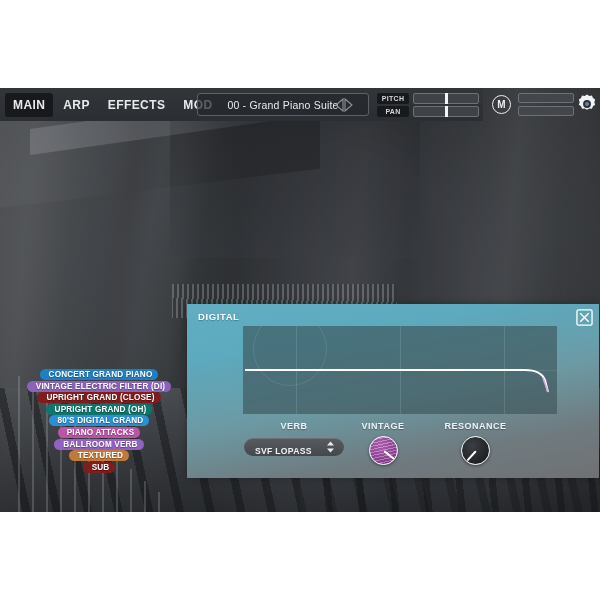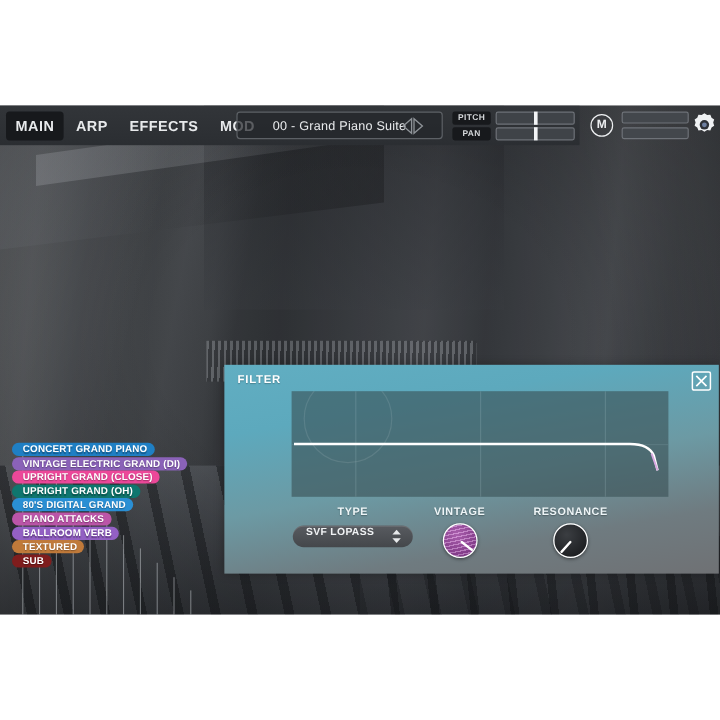--- a/index.html
+++ b/index.html
@@ -144,21 +144,21 @@
     background: #43474c; border: 1px solid #6e7278; border-radius: 2px;
   }
 
   .gear { position: absolute; left: 576px; top: 5px; width: 22px; height: 22px; }
 
   
   .labels {
     position: absolute; left: 10px; top: 281px;
     width: 178px;
   }
-  .lbl-row { height: 11.6px; display: flex; justify-content: flex-start; }
+  .lbl-row { height: 11.6px; display: flex; justify-content: center; }
   .lbl {
     height: 11px; line-height: 11px;
     padding: 0 6px 0 9px;
     border-radius: 6px;
     font-size: 8.2px; font-weight: bold; letter-spacing: 0.15px;
     color: #ffffff; white-space: nowrap;
     text-shadow: 0 1px 1px rgba(0,0,0,0.35);
   }
 
   .connectors { position: absolute; left: 0; top: 286px; width: 190px; height: 150px; }
@@ -200,21 +200,21 @@
   .fc-label {
     position: absolute; color: #eef5f7; font-size: 9px; font-weight: bold;
     letter-spacing: 0.5px; text-align: center;
     text-shadow: 0 1px 1px rgba(0,0,0,0.3);
   }
   .type-select {
     position: absolute; left: 57px; top: 134px;
     width: 100px; height: 18px;
     background: linear-gradient(180deg, #585b60, #44474b);
     border-radius: 9px;
-    display: flex; align-items: flex-start;
+    display: flex; align-items: flex-end;
     box-shadow: inset 0 1px 0 rgba(255,255,255,0.13);
   }
   .type-text {
     color: #f0f2f4; font-size: 8.6px; font-weight: bold;
     letter-spacing: 0.3px; margin-left: 11px;
   }
   .type-arrows { position: absolute; right: 9px; top: 3px; width: 9px; height: 12px; }
 
   
   .knob-wrap { position: absolute; text-align: center; }
@@ -312,24 +312,24 @@
         <line x1="145" y1="107" x2="145" y2="146"></line>
         <line x1="159" y1="118" x2="159" y2="146"></line>
       </g>
     </svg>
 
     <div class="labels">
       <div class="lbl-row">
         <div class="lbl" style="background:#1f7fc4">CONCERT GRAND PIANO</div>
       </div>
       <div class="lbl-row">
-        <div class="lbl" style="background:#8a62b8">VINTAGE ELECTRIC GRAND (DI)</div>
-      </div>
-      <div class="lbl-row">
-        <div class="lbl" style="background:#ec4899">UPRIGHT GRAND (CLOSE)</div>
+        <div class="lbl" style="background:#8a62b8">VINTAGE ELECTRIC FILTER (DI)</div>
+      </div>
+      <div class="lbl-row">
+        <div class="lbl" style="background:#7f1d1d">UPRIGHT GRAND (CLOSE)</div>
       </div>
       <div class="lbl-row">
         <div class="lbl" style="background:#0f766e">UPRIGHT GRAND (OH)</div>
       </div>
       <div class="lbl-row">
         <div class="lbl" style="background:#2a8fd4">80'S DIGITAL GRAND</div>
       </div>
       <div class="lbl-row">
         <div class="lbl" style="background:#bb55a8">PIANO ATTACKS</div>
       </div>
@@ -338,40 +338,40 @@
       </div>
       <div class="lbl-row">
         <div class="lbl" style="background:#c07a3a">TEXTURED</div>
       </div>
       <div class="lbl-row">
         <div class="lbl" style="background:#7f1d1d">SUB</div>
       </div>
     </div>
 
     <div class="filter-panel">
-      <div class="filter-title">FILTER</div>
+      <div class="filter-title">DIGITAL</div>
 
       <svg class="filter-close" viewBox="0 0 18 18">
         <rect x="1" y="1" width="16" height="16" rx="1.5" fill="none" stroke="#ffffff" stroke-width="1.4"></rect>
         <path d="M4.5 4.5 L13.5 13.5 M13.5 4.5 L4.5 13.5" stroke="#ffffff" stroke-width="1.5"></path>
       </svg>
 
       <div class="graph">
         <div class="wm-circle"></div>
         <div class="grid-v" style="left:17%"></div>
         <div class="grid-v" style="left:50%"></div>
         <div class="grid-v" style="left:83%"></div>
         <div class="grid-h" style="top:50%"></div>
         <svg viewBox="0 0 314 88" width="314" height="88" style="position:absolute;left:0;top:0">
           <path d="M2 44 L282 44 Q298 44 302 54 L305 66" fill="none" stroke="#ffffff" stroke-width="2"></path>
           <path d="M300 52 L305 66" fill="none" stroke="#d8a8e0" stroke-width="1.6"></path>
         </svg>
       </div>
 
-      <div class="fc-label" style="left:57px; top:117px; width:100px;">TYPE</div>
+      <div class="fc-label" style="left:57px; top:117px; width:100px;">VERB</div>
       <div class="type-select">
         <div class="type-text">SVF LOPASS</div>
         <svg class="type-arrows" viewBox="0 0 9 12">
           <path d="M4.5 0.5 L8 4.5 L1 4.5 Z" fill="#e8eaec"></path>
           <path d="M4.5 11.5 L8 7.5 L1 7.5 Z" fill="#e8eaec"></path>
         </svg>
       </div>
 
       <div class="fc-label" style="left:160px; top:117px; width:72px;">VINTAGE</div>
       <div class="knob-wrap" style="left:182px; top:132px;">

